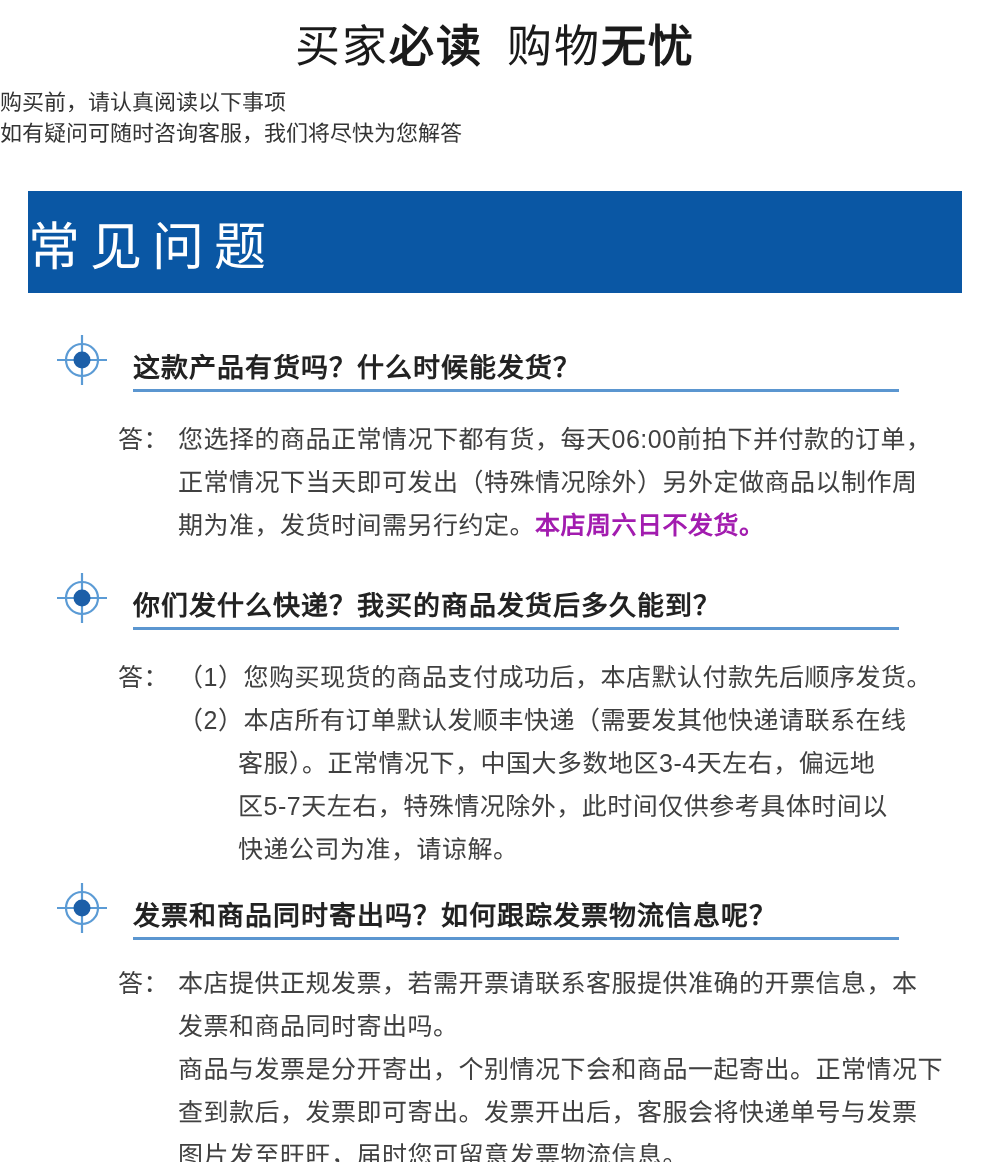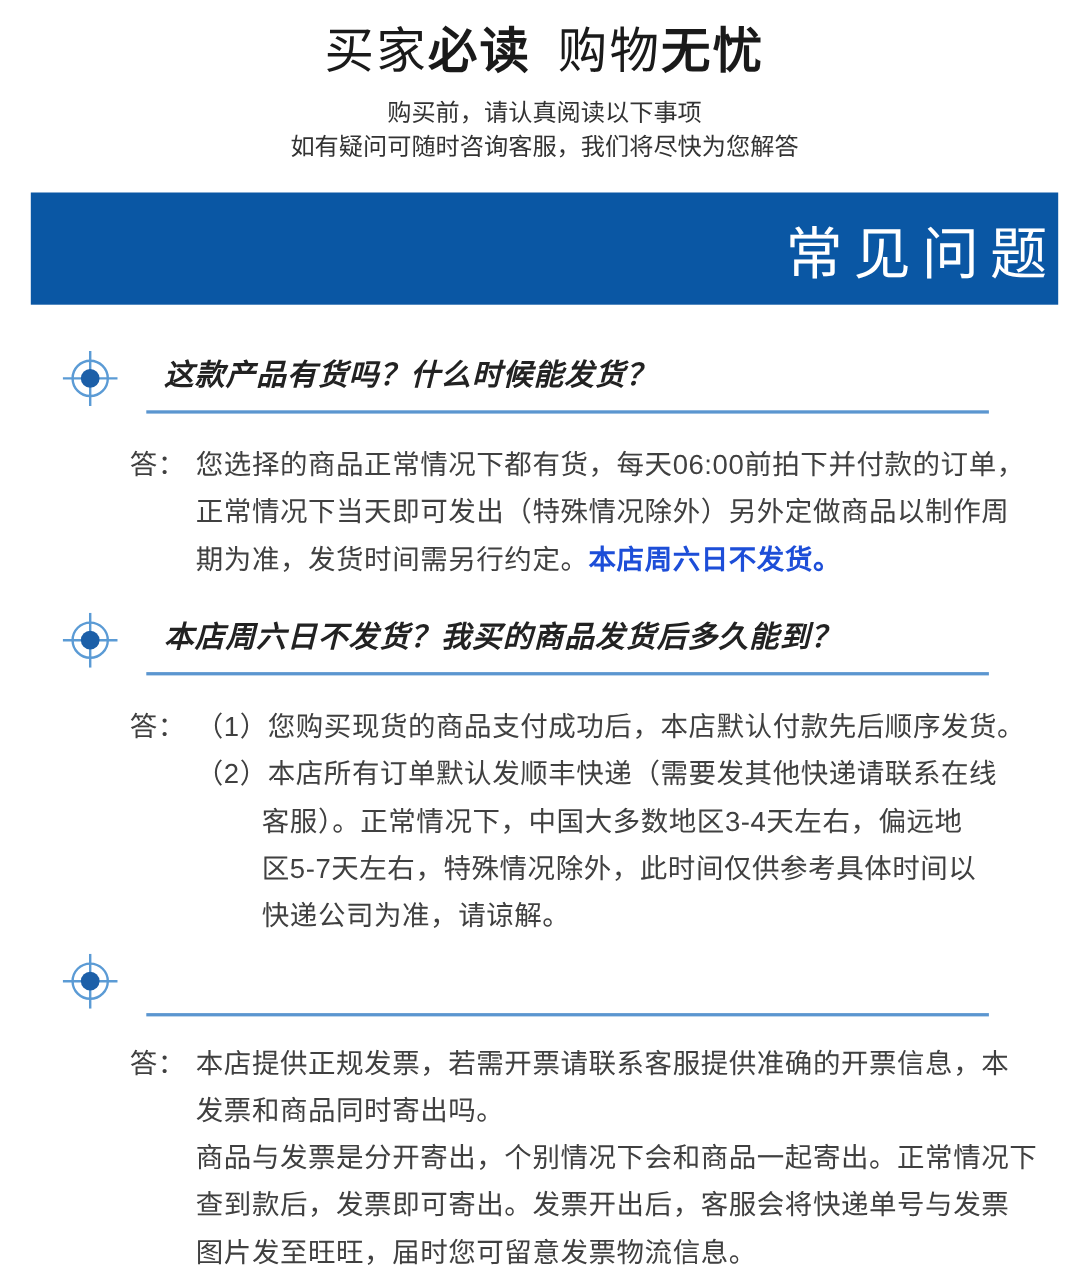--- a/index.html
+++ b/index.html
@@ -5,42 +5,42 @@
   * { box-sizing: border-box; }
   html, body { margin: 0; padding: 0; background: #ffffff; }
   body { font-family: "Liberation Sans", sans-serif; }
   .page { width: 990px; height: 1162px; overflow: hidden; background: #ffffff; margin: 0 auto; }
 
   
   .title { margin: 0; padding-top: 22px; text-align: center; font-size: 45px; line-height: 50px;
            color: #1a1a1a; font-weight: 400; letter-spacing: 2px; }
   .title .w-bold { font-weight: 700; }
   .title .title-gap { display: inline-block; width: 24px; }
-  .subtitle { margin-top: 15px; text-align: center; font-size: 22px; line-height: 31px; color: #333333; }
+  .subtitle { margin-top: 15px; font-size: 22px; line-height: 31px; color: #333333; }
 
   
-  .banner { margin: 26px auto 0; width: 934px; height: 102px; background: #0a57a4; color: #ffffff;
-            display: flex; align-items: center; justify-content: flex-end;
+  .banner { margin: 42px auto 0; width: 934px; height: 102px; background: #0a57a4; color: #ffffff;
+            display: flex; align-items: center; justify-content: flex-start;
             font-size: 52px; letter-spacing: 10px; font-weight: 400; }
 
   
   .faq-item { margin-top: 42px; }
   .faq-item:nth-child(2) { margin-top: 26px; }
   .faq-item:nth-child(3) { margin-top: 12px; }
-  .q-row { display: flex; align-items: flex-start; margin-left: 57px; gap: 42px; font-style: italic; }
+  .q-row { display: flex; align-items: flex-end; margin-left: 57px; gap: 26px; }
   .target-icon { width: 50px; height: 50px; flex: 0 0 auto; display: block; }
   .q-text { margin: 0; font-size: 27px; font-weight: 700; color: #222222; letter-spacing: 1px; }
   .q-underline { margin: 4px 0 0 133px; width: 766px; height: 3px; background: #5b96d0; }
 
   .answer { display: flex; margin: 26px 0 0 118px; font-size: 25px; color: #404040; letter-spacing: 0.5px; }
   .faq-item:nth-child(3) .answer { margin-top: 22px; }
   .a-label { flex: 0 0 auto; margin-right: 9px; line-height: 43px; }
   .a-line { line-height: 43px; white-space: nowrap; }
   .a-line.indent { padding-left: 60px; }
-  .a-line .em { font-weight: 700; color: #1d4ed8; }
+  .a-line .em { font-weight: 700; color: #a21caf; }
 </style>
 </head>
 <body>
 
 <div class="page">
 
   <header>
     <h1 class="title"><span class="w-reg">买家</span><span class="w-bold">必读</span><span class="title-gap"></span><span class="w-reg">购物</span><span class="w-bold">无忧</span></h1>
     <div class="subtitle">
       <div>购买前，请认真阅读以下事项</div>
@@ -76,21 +76,21 @@
     </article>
 
     <article class="faq-item">
       <div class="q-row">
         <svg class="target-icon" viewBox="0 0 50 50" xmlns="http://www.w3.org/2000/svg" aria-hidden="true">
           <line x1="25" y1="0" x2="25" y2="50" stroke="#5b9bd5" stroke-width="2.2"></line>
           <line x1="0" y1="25" x2="50" y2="25" stroke="#5b9bd5" stroke-width="2.2"></line>
           <circle cx="25" cy="25" r="16" fill="none" stroke="#5b9bd5" stroke-width="2.2"></circle>
           <circle cx="25" cy="25" r="8.5" fill="#1c5fa8"></circle>
         </svg>
-        <h2 class="q-text">本店周六日不发货？我买的商品发货后多久能到？</h2>
+        <h2 class="q-text">你们发什么快递？我买的商品发货后多久能到？</h2>
       </div>
       <div class="q-underline"></div>
       <div class="answer">
         <span class="a-label">答：</span>
         <div class="a-lines">
           <div class="a-line">（1）您购买现货的商品支付成功后，本店默认付款先后顺序发货。</div>
           <div class="a-line">（2）本店所有订单默认发顺丰快递（需要发其他快递请联系在线</div>
           <div class="a-line indent">客服）。正常情况下，中国大多数地区3-4天左右，偏远地</div>
           <div class="a-line indent">区5-7天左右，特殊情况除外，此时间仅供参考具体时间以</div>
           <div class="a-line indent">快递公司为准，请谅解。</div>
@@ -99,20 +99,21 @@
     </article>
 
     <article class="faq-item">
       <div class="q-row">
         <svg class="target-icon" viewBox="0 0 50 50" xmlns="http://www.w3.org/2000/svg" aria-hidden="true">
           <line x1="25" y1="0" x2="25" y2="50" stroke="#5b9bd5" stroke-width="2.2"></line>
           <line x1="0" y1="25" x2="50" y2="25" stroke="#5b9bd5" stroke-width="2.2"></line>
           <circle cx="25" cy="25" r="16" fill="none" stroke="#5b9bd5" stroke-width="2.2"></circle>
           <circle cx="25" cy="25" r="8.5" fill="#1c5fa8"></circle>
         </svg>
+        <h2 class="q-text">发票和商品同时寄出吗？如何跟踪发票物流信息呢？</h2>
       </div>
       <div class="q-underline"></div>
       <div class="answer">
         <span class="a-label">答：</span>
         <div class="a-lines">
           <div class="a-line">本店提供正规发票，若需开票请联系客服提供准确的开票信息，本</div>
           <div class="a-line">发票和商品同时寄出吗。</div>
           <div class="a-line">商品与发票是分开寄出，个别情况下会和商品一起寄出。正常情况下</div>
           <div class="a-line">查到款后，发票即可寄出。发票开出后，客服会将快递单号与发票</div>
           <div class="a-line">图片发至旺旺，届时您可留意发票物流信息。</div>

